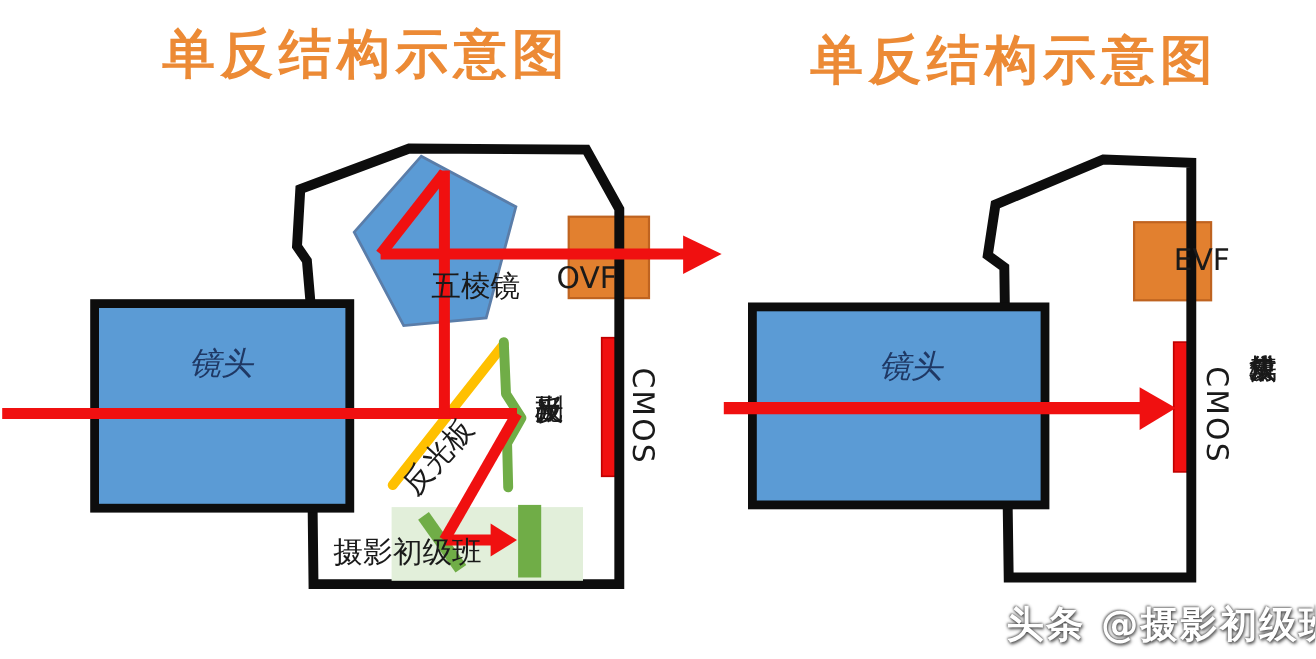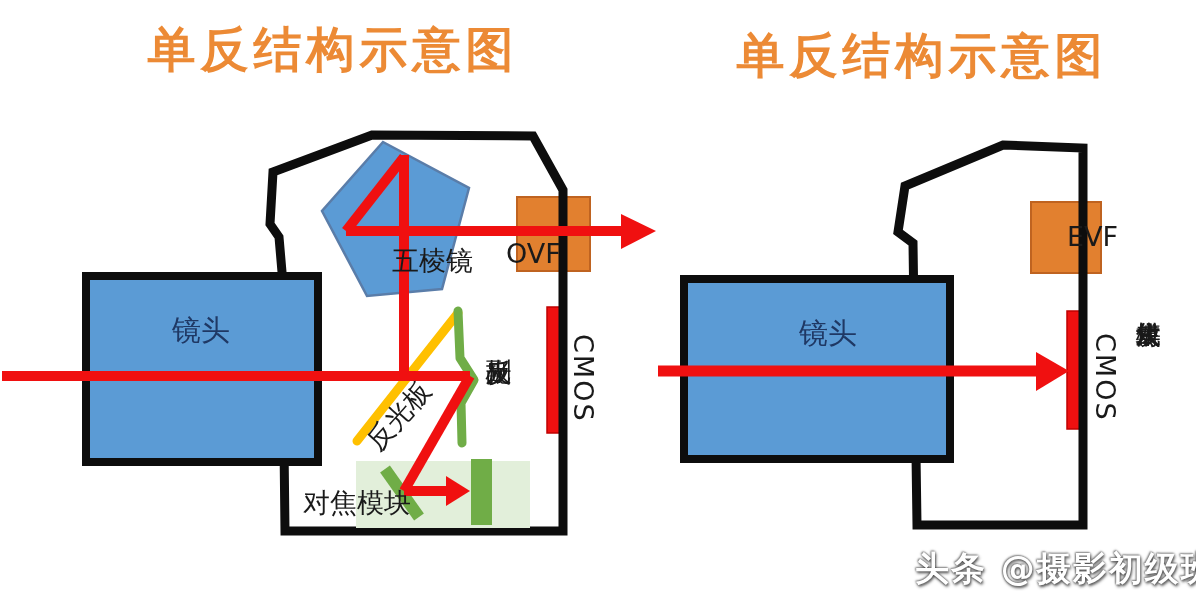--- a/index.html
+++ b/index.html
@@ -19,21 +19,21 @@
     --watermark-white:#FFFFFF;
   }
   html,body{margin:0;padding:0;background:#fff;}
   #stage{
     position:relative;width:1196px;height:599px;background:#fff;overflow:hidden;
     font-family:"DejaVu Sans","Liberation Sans",sans-serif;
   }
   #diagram-svg{position:absolute;left:0;top:0;}
   .lbl{position:absolute;color:var(--label-black);white-space:nowrap;line-height:1.15;}
   .title{font-size:48px;font-weight:bold;color:var(--title-orange);text-align:center;letter-spacing:5px;}
-  .lens-lbl{font-size:29px;color:var(--lens-navy);text-align:center;width:100px;}
+  .lens-lbl{font-size:29px;color:var(--lens-navy);text-align:center;width:100px;font-style:italic;}
   .small{font-size:27px;}
   .vert{writing-mode:vertical-rl;text-orientation:mixed;}
   .rot-mirror{width:115px;text-align:center;transform:rotate(-48deg);}
   .watermark{
     font-size:34px;font-weight:bold;color:var(--watermark-white);
     text-shadow:0 0 2px rgba(70,70,70,.95),1px 2px 3px rgba(70,70,70,.9),-1px -1px 2px rgba(130,130,130,.7);
     letter-spacing:2px;
   }
 </style>
 </head>
@@ -86,21 +86,21 @@
 
   <div class="lbl title" style="left:128px;top:22px;width:410px;">单反结构示意图</div>
   <div class="lbl title" style="left:722px;top:28px;width:400px;">单反结构示意图</div>
 
   <div class="lbl lens-lbl" style="left:151px;top:314px;">镜头</div>
   <div class="lbl small" style="left:392px;top:245px;">五棱镜</div>
   <div class="lbl small" style="left:506px;top:238px;text-align:right;">OVF</div>
   <div class="lbl small vert" style="left:568px;top:334px;letter-spacing:2px;">CMOS</div>
   <div class="lbl small rot-mirror" style="left:341px;top:400px;">反光板</div>
   <div class="lbl vert" style="left:483px;top:338px;font-size:26px;">副反光板</div>
-  <div class="lbl small" style="left:303px;top:487px;">对焦模块</div>
+  <div class="lbl small" style="left:303px;top:487px;">摄影初级班</div>
 
   <div class="lbl lens-lbl" style="left:778px;top:317px;">镜头</div>
   <div class="lbl small" style="left:1067px;top:221px;">EVF</div>
   <div class="lbl small vert" style="left:1090px;top:333px;letter-spacing:2px;">CMOS</div>
   <div class="lbl vert" style="left:1133px;top:302px;font-size:25px;">集成对焦模块</div>
 
   <div class="lbl watermark" style="left:915px;top:549px;">头条 @摄影初级班</div>
 </div>
 
 </body></html>

